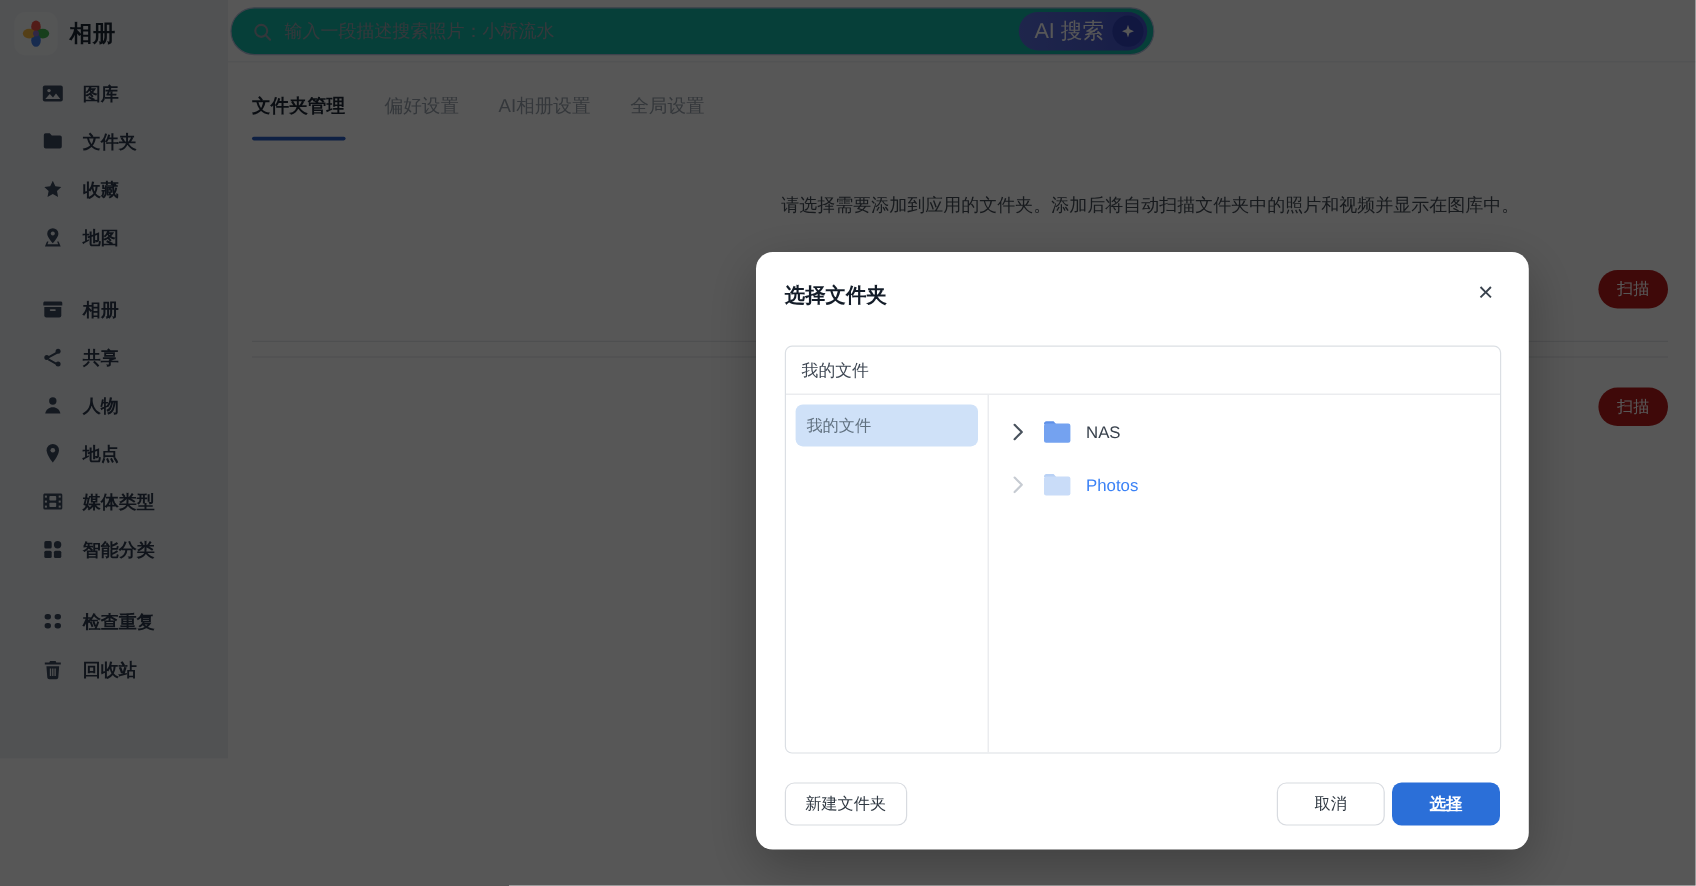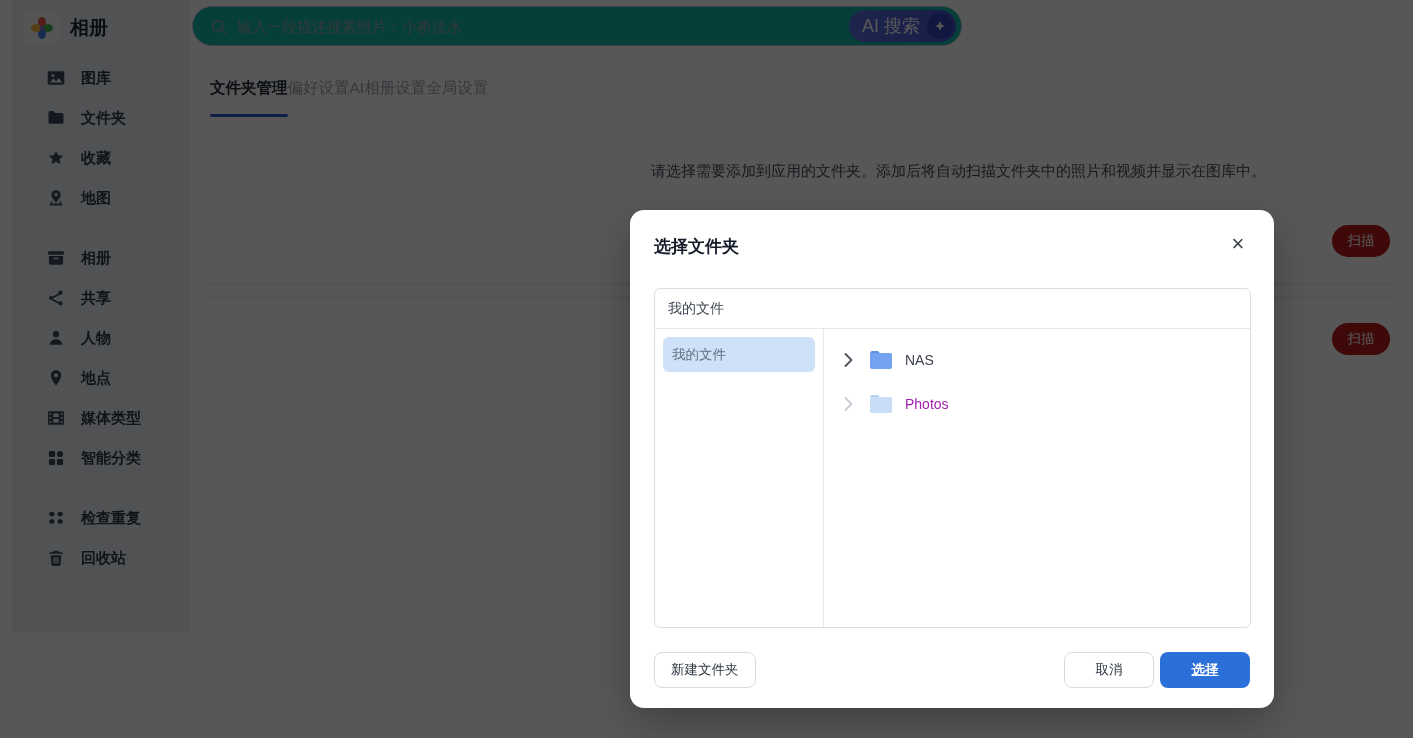--- a/index.html
+++ b/index.html
@@ -2,21 +2,21 @@
 <html><head>
 <meta charset="utf-8">
 <style>
   * { margin:0; padding:0; box-sizing:border-box; }
   html,body { width:1413px; height:738px; overflow:hidden; background:#fff;
     font-family:"Liberation Sans","DejaVu Sans",sans-serif; }
 
   .app { position:absolute; inset:0; display:flex; }
 
   
-  .sidebar { position:absolute; left:12px; top:0; width:190px; height:632px;
+  .sidebar { position:absolute; left:0; top:0; width:190px; height:632px;
     background:#eef1f4; }
   .brand { display:flex; align-items:center; height:56px; padding-left:12px; }
   .logo { width:36px; height:36px; border-radius:9px; background:#f6f8fa;
     display:flex; align-items:center; justify-content:center; }
   .brand-title { margin-left:10px; font-size:19px; font-weight:700; color:#1d2733; }
   .side-group { margin-top:2px; }
   .side-group + .side-group { margin-top:20px; }
   .side-item { display:flex; align-items:center; height:40px; padding-left:34px;
     cursor:pointer; }
   .sicon { width:20px; height:20px; color:#3c4a5e; flex:0 0 20px; }
@@ -37,21 +37,21 @@
     font-family:"Liberation Sans","DejaVu Sans",sans-serif; }
   .searchbar input::placeholder { color:#9aa3ae; }
   .ai-btn { height:32px; border:none; border-radius:16px; cursor:pointer;
     background:linear-gradient(90deg,#5b6ede,#4456cf); color:#fff; font-size:18px;
     display:flex; align-items:center; gap:7px; padding:0 3px 0 13px;
     font-family:inherit; }
   .ai-badge { width:26px; height:26px; border-radius:50%; background:#3243bd;
     display:flex; align-items:center; justify-content:center; }
   .ai-badge svg { width:16px; height:16px; }
 
-  .tabs { position:absolute; left:20px; top:78px; display:flex; }
+  .tabs { position:absolute; left:20px; top:78px; display:flex; gap:33px; }
   .tab { font-size:15.5px; color:#99a2ad; padding-bottom:18px; position:relative;
     cursor:pointer; }
   .tab.active { color:#1e2835; font-weight:700; }
   .tab.active::after { content:""; position:absolute; left:0; right:0; bottom:0;
     height:3px; background:#2b5fc4; border-radius:2px; }
 
   .desc { position:absolute; left:461px; top:162px; font-size:15px; color:#454d57; }
 
   .hr1 { position:absolute; left:20px; right:23px; top:284px; height:1px; background:#e4e6ea; }
   .hr2 { position:absolute; left:20px; right:23px; top:297px; height:1px; background:#e4e6ea; }
@@ -85,21 +85,21 @@
   .tree-col { flex:1; padding-top:9px; }
   .tree-row { height:44px; display:flex; align-items:center; padding-left:19px;
     cursor:pointer; }
   .chev { width:11px; height:16px; color:#49525d; }
   .chev svg { width:11px; height:16px; display:block; }
   .tree-folder { margin-left:15px; width:24px; height:20px; }
   .tree-folder svg { width:24px; height:20px; display:block; }
   .tree-label { margin-left:12px; font-size:14px; color:#39424d; }
   .tree-row.disabled { cursor:default; }
   .tree-row.disabled .chev { color:#c6cbd2; }
-  .tree-row.disabled .tree-label { color:#a21caf; }
+  .tree-row.disabled .tree-label { color:#3b82f6; }
 
   .modal-footer { position:absolute; left:24px; right:24px; top:442px; height:36px;
     display:flex; align-items:center; }
   .btn { height:36px; border-radius:8px; font-size:13.5px; cursor:pointer;
     font-family:inherit; }
   .btn.ghost { background:#fff; border:1px solid #d8dbe0; color:#2f3842;
     padding:0 16px; }
   .btn.cancel { width:90px; padding:0; }
   .btn.primary { width:90px; margin-left:6px; border:none; background:#2b6fd8;
     color:#fff; font-weight:600;text-decoration:underline; }

